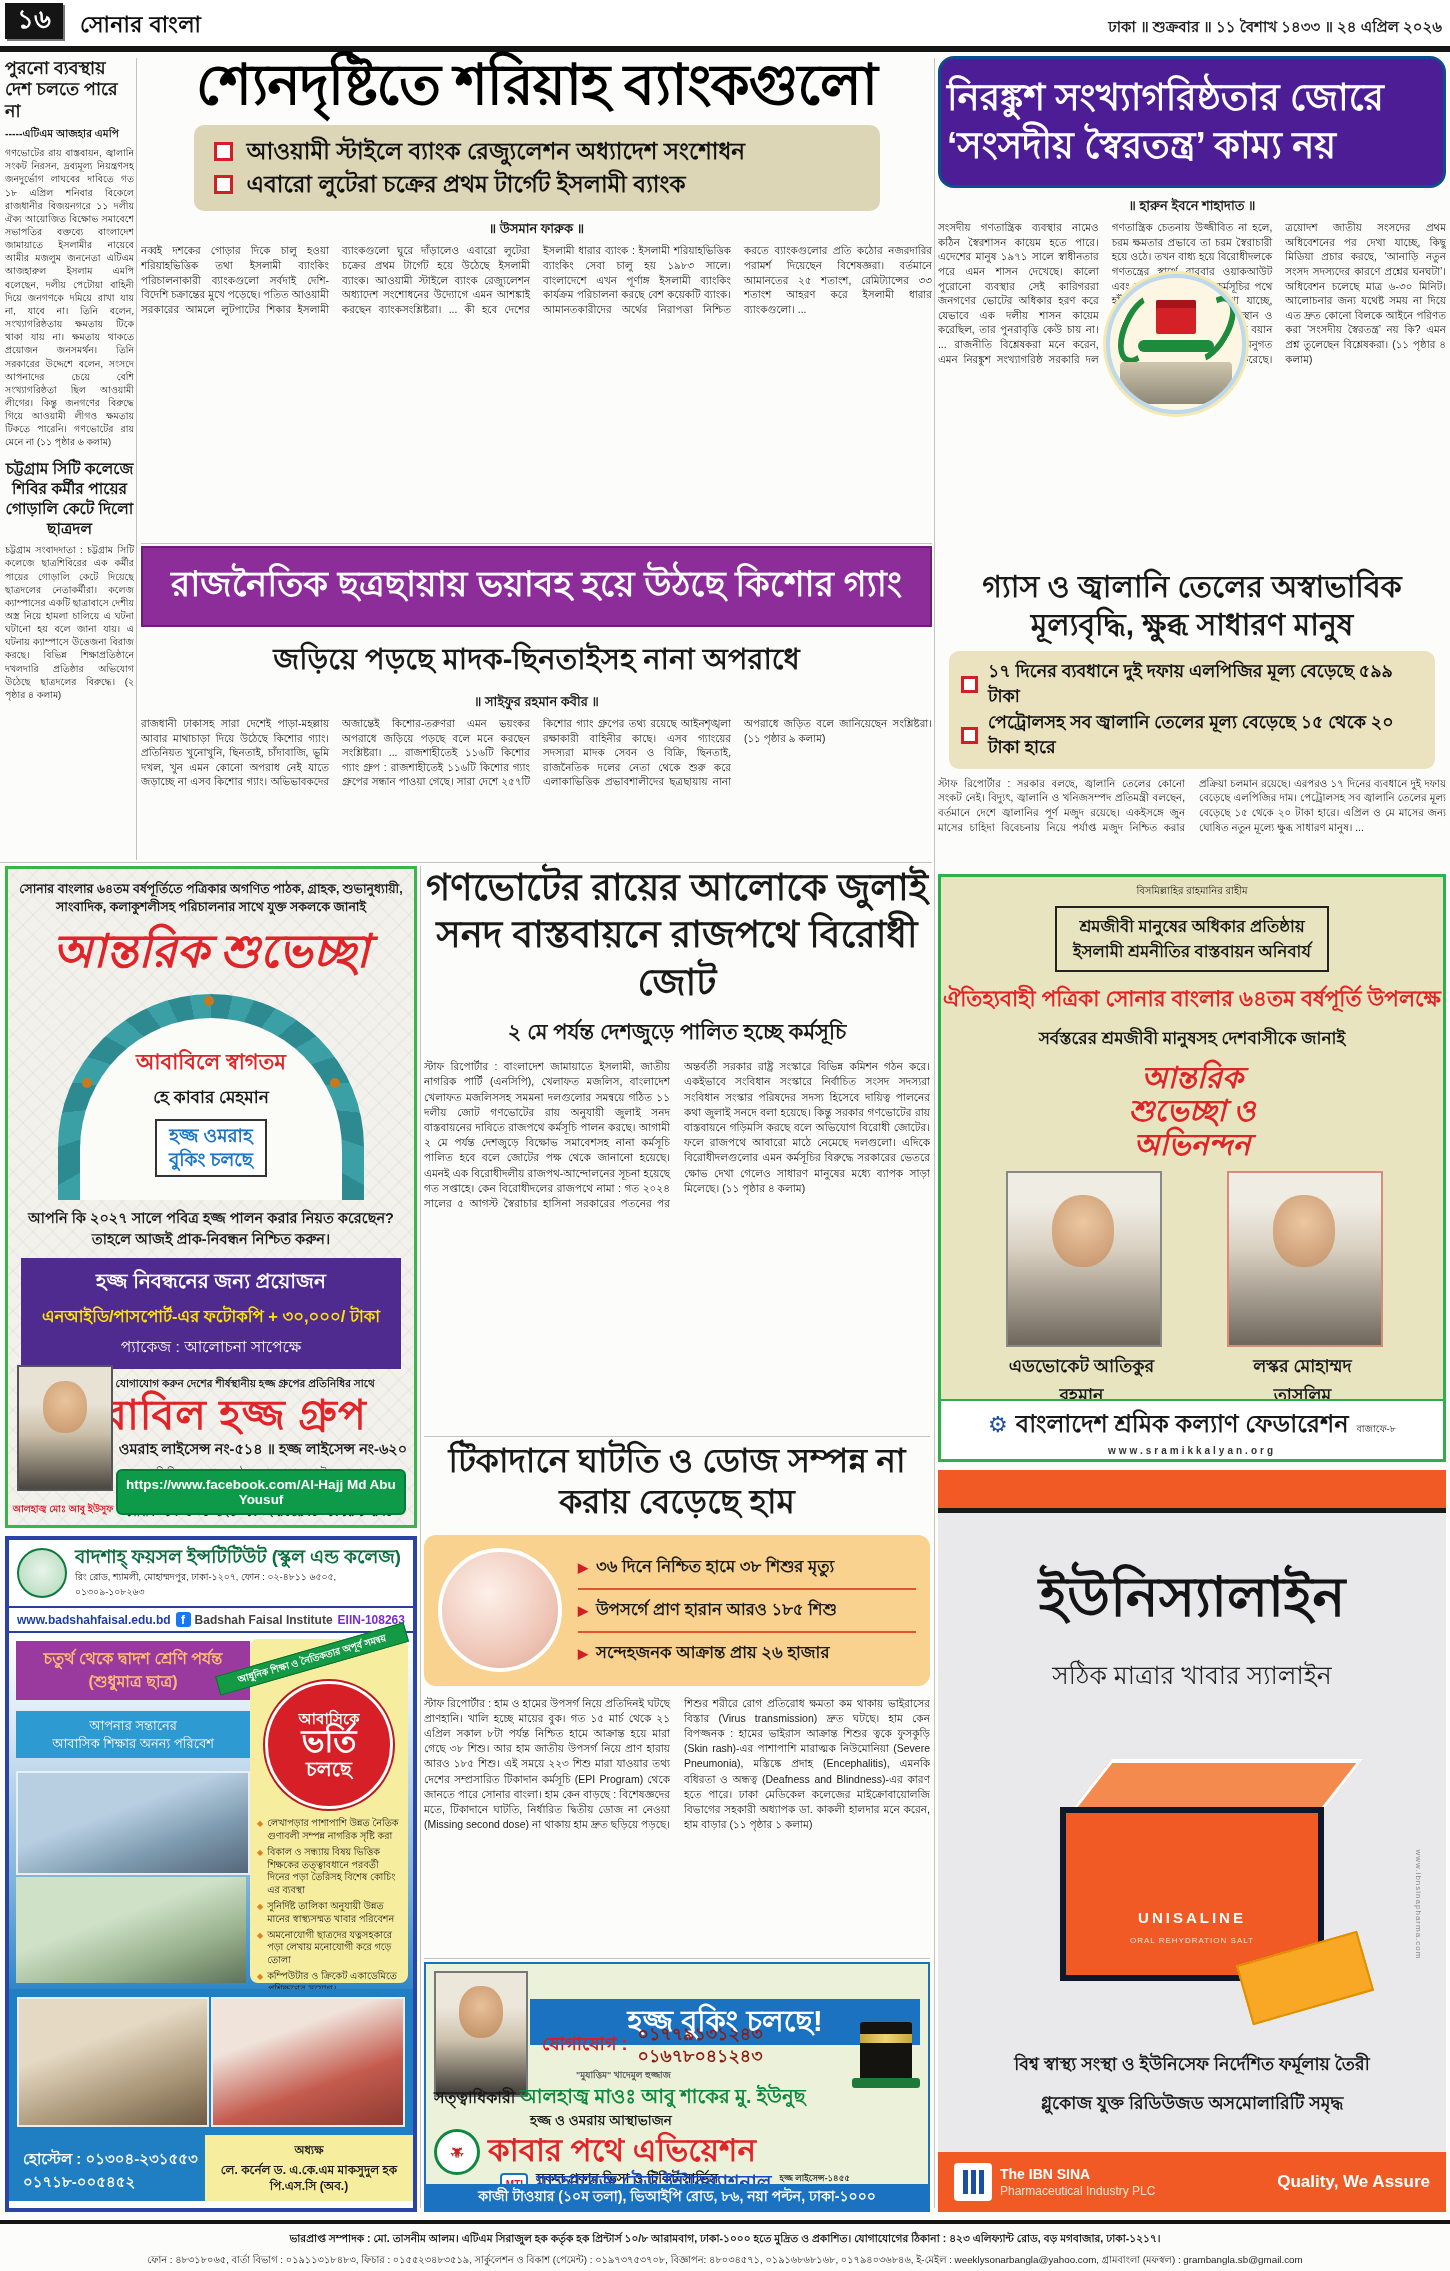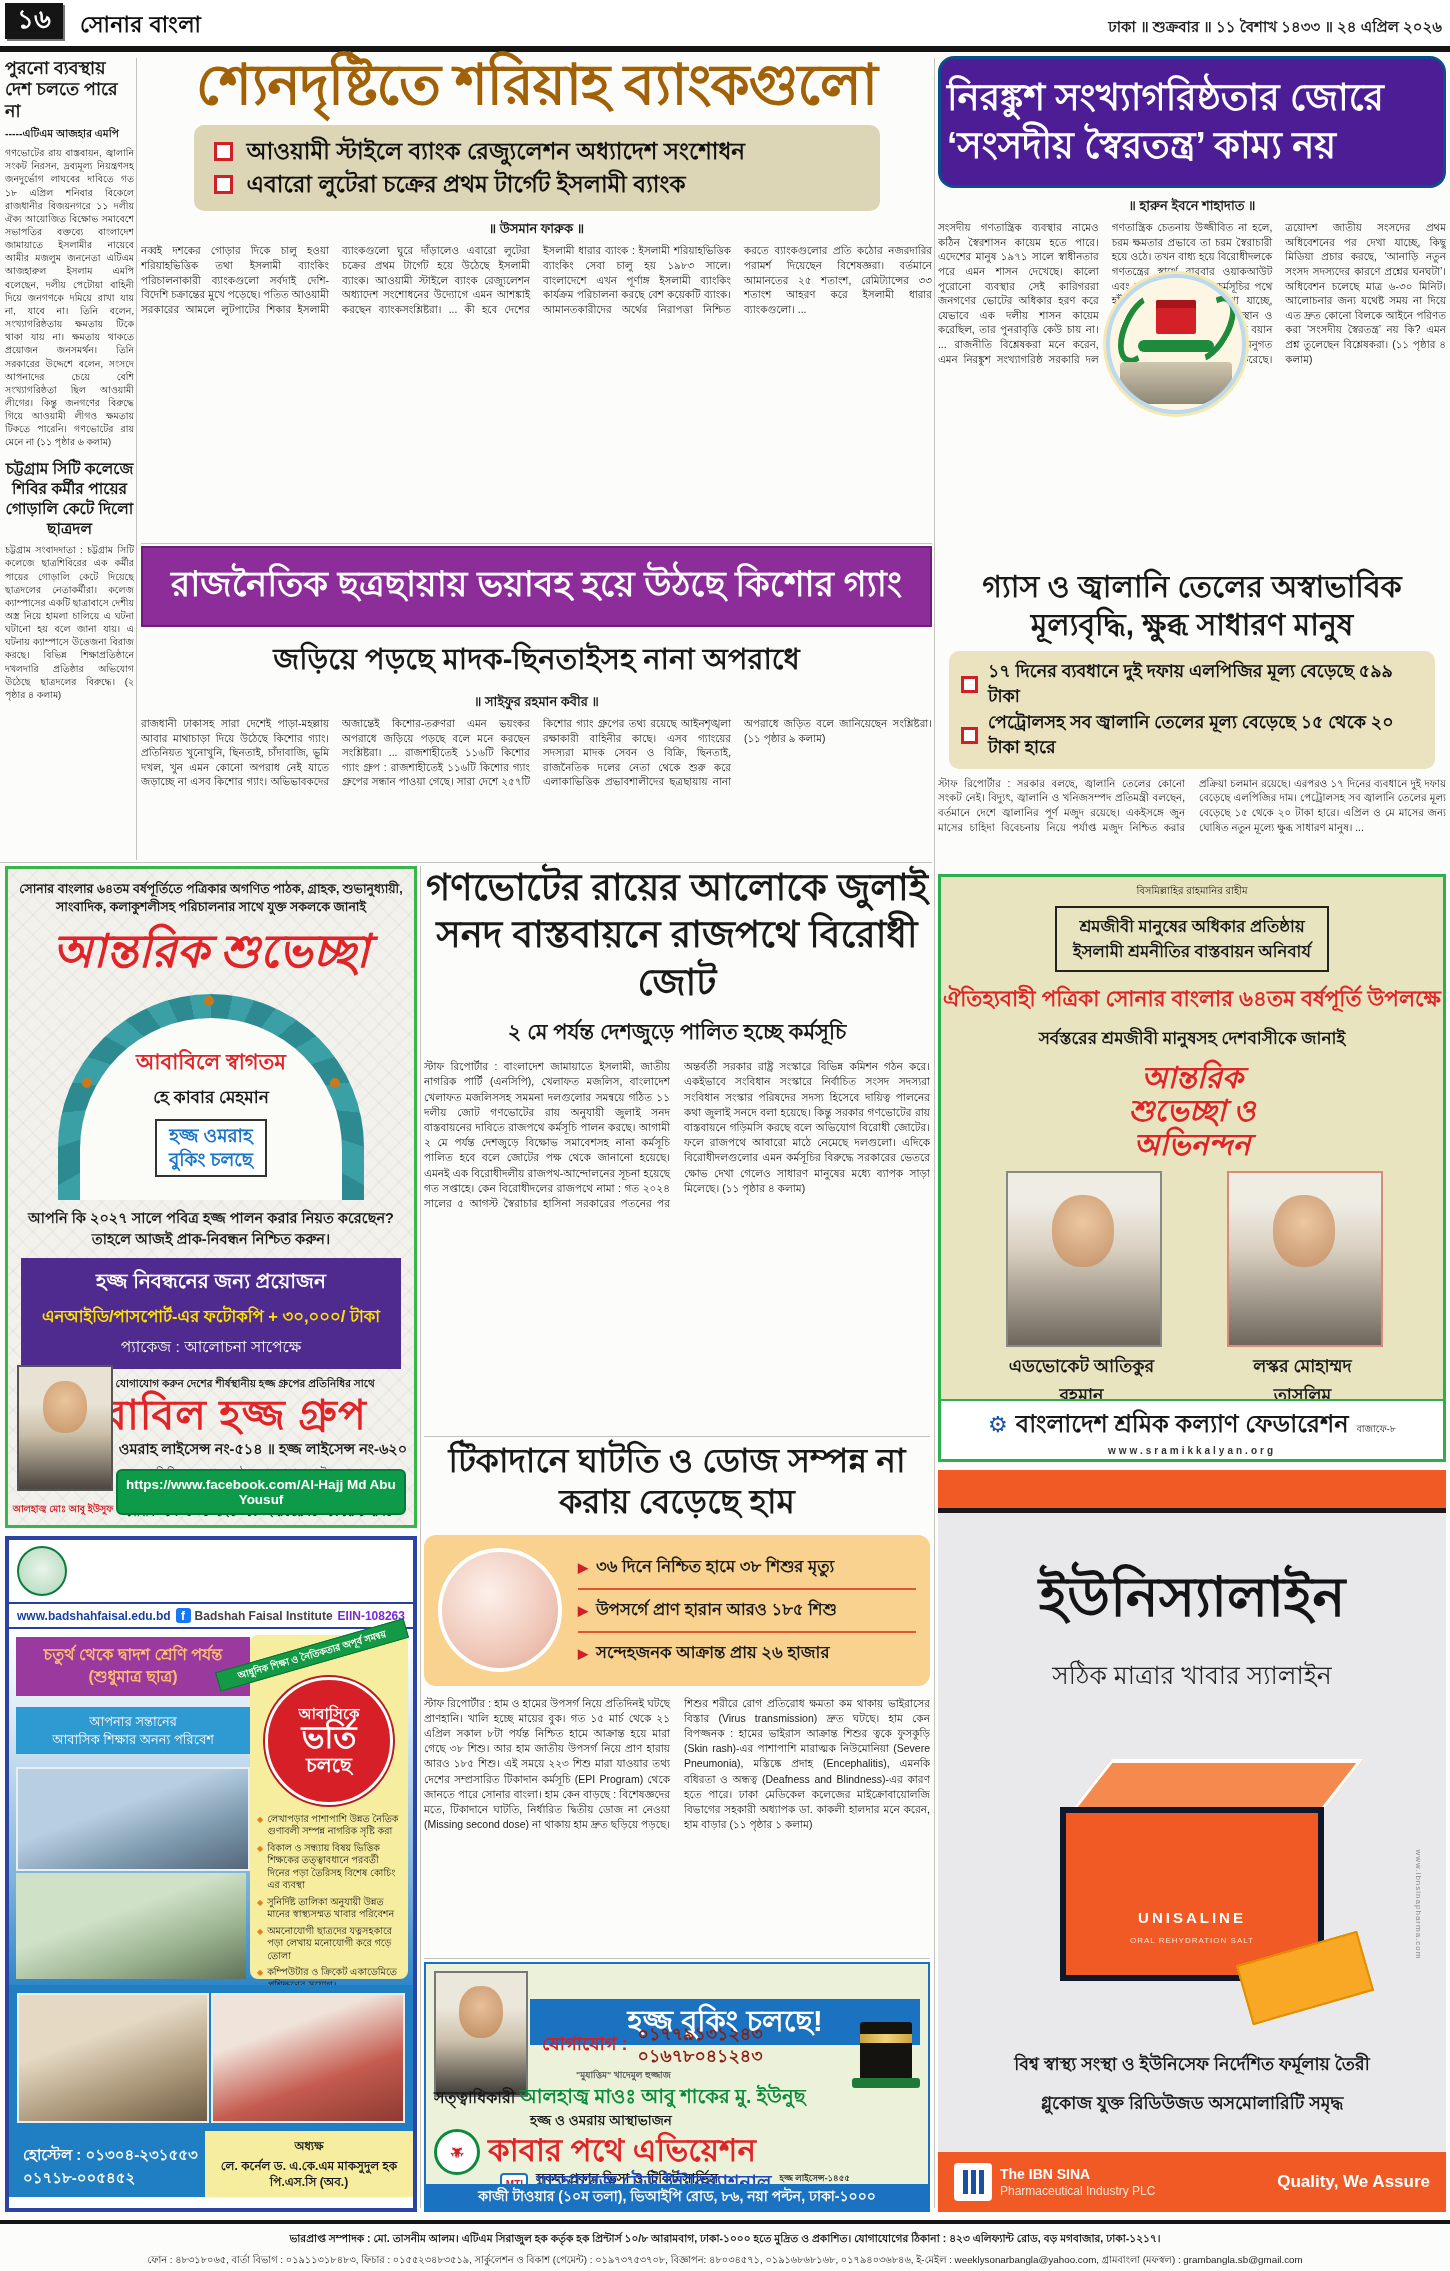--- a/index.html
+++ b/index.html
@@ -19,21 +19,21 @@
 
   
   #artA{left:5px;top:58px;width:129px;}
   #artA .h1{font-size:17.5px;font-weight:bold;line-height:1.22;}
   #artA .by{font-size:10.5px;font-weight:bold;margin:4px 0 3px;}
   .smallbody{font-size:9.4px;line-height:1.4;}
   #artB-h{font-size:15.5px;font-weight:bold;line-height:1.3;margin:10px 0 4px;text-align:center;}
 
   
   #artC{left:141px;top:56px;width:791px;}
-  #artC .redh{font-size:56px;font-weight:bold;color:#a16207;text-align:center;line-height:1.05;letter-spacing:-1px;}
+  #artC .redh{font-size:56px;font-weight:bold;color:#000000;text-align:center;line-height:1.05;letter-spacing:-1px;}
   .bulletbox{margin:10px auto 0;width:646px;background:#dcd5b6;border-radius:10px;padding:10px 20px;}
   .bulletrow{display:flex;align-items:center;gap:14px;font-size:23px;font-weight:bold;color:#111;line-height:1.45;}
   .sqicon{flex:0 0 auto;width:13px;height:13px;border:3px solid #d01f26;background:#fff;}
   .byline{font-size:13px;font-weight:bold;text-align:center;margin:8px 0 4px;}
   .cols4{column-count:4;column-gap:13px;font-size:10.3px;line-height:1.42;height:262px;overflow:hidden;}
   .cols3{column-count:3;column-gap:13px;font-size:10.3px;line-height:1.42;height:300px;overflow:hidden;}
   .cols2{column-count:2;column-gap:14px;font-size:10.5px;line-height:1.45;overflow:hidden;}
 
   
   #artD{left:141px;top:546px;width:791px;}
@@ -385,20 +385,24 @@
         <span class="org">বাংলাদেশ শ্রমিক কল্যাণ ফেডারেশন</span>
         <span class="suf">বাজাফে-৮</span>
       </div>
       <div class="web">www.sramikkalyan.org</div>
     </div>
   </div>
 
   <div id="adC" class="abs">
     <div class="hd">
       <div class="logo"></div>
+      <div>
+        <div class="ttl">বাদশাহ্ ফয়সল ইন্সটিটিউট (স্কুল এন্ড কলেজ)</div>
+        <div class="addr">রিং রোড, শ্যামলী, মোহাম্মদপুর, ঢাকা-১২০৭, ফোন : ০২-৪৮১১ ৬৫০৫, ০১৩০৯-১০৮২৬৩</div>
+      </div>
     </div>
     <div class="webstrip">
       <span class="web">www.badshahfaisal.edu.bd</span>
       <span class="fb">
         <span class="fbicon">f</span>
         <span>Badshah Faisal Institute</span>
       </span>
       <span class="eiin">EIIN-108263</span>
     </div>
     <div id="adC-main">

